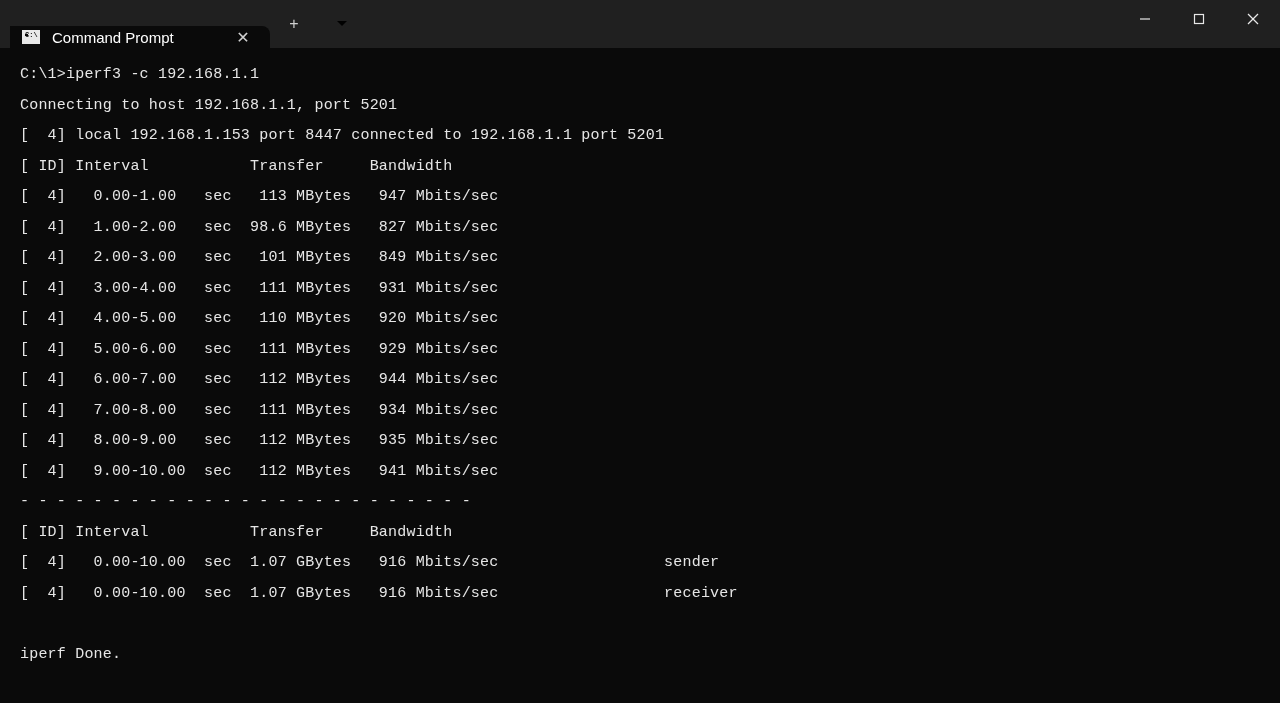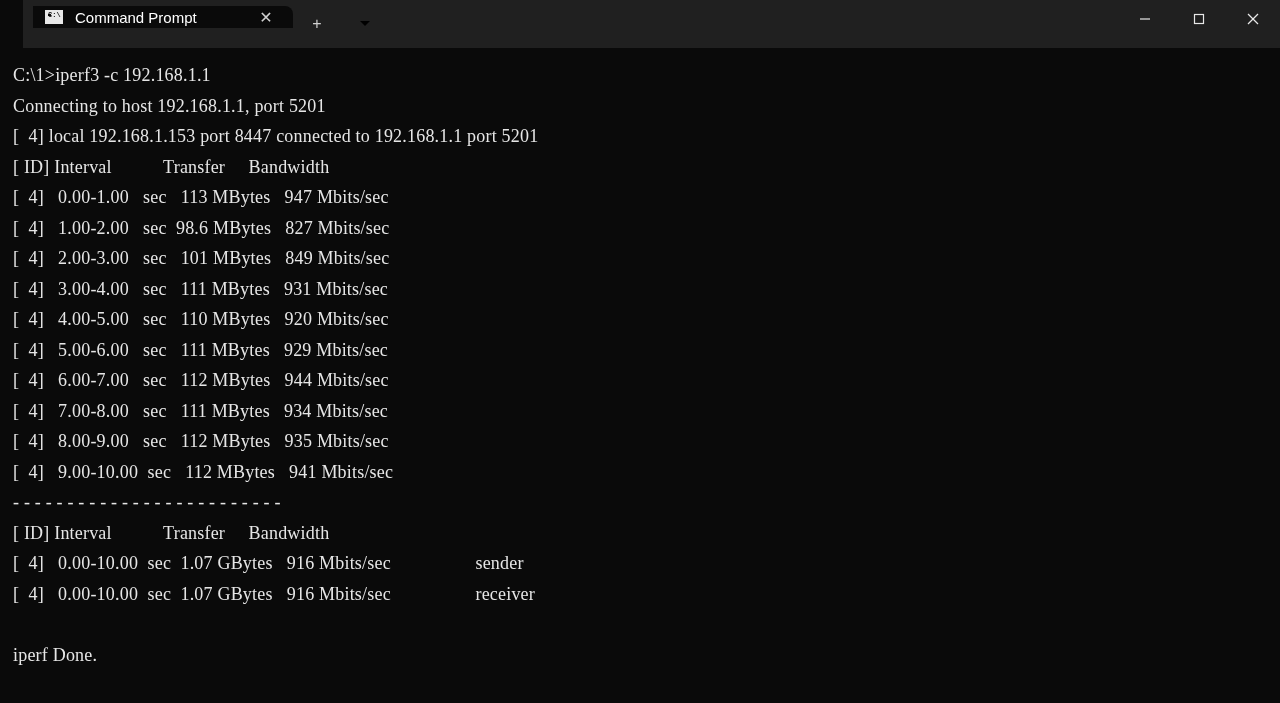--- a/index.html
+++ b/index.html
@@ -6,23 +6,22 @@
   html, body { width: 1280px; height: 703px; overflow: hidden; }
   body {
     font-family: Consolas, 'Courier New', monospace;
     background: #0a0a0a;
     color: #e8e8e8;
   }
   .titlebar {
     height: 48px;
     background: #202020;
     display: flex;
-    align-items: flex-start;
+    align-items: flex-end;
     user-select: none;
-    margin-left: 23px;
   }
   .tab {
     display: flex;
     align-items: center;
     background: #0a0a0a;
     border-top-right-radius: 8px;
     padding: 0 16px 0 12px;
     gap: 12px;
     min-width: 260px;
     margin-top: 6px;
@@ -89,27 +88,26 @@
     width: 54px;
     height: 38px;
     display: flex;
     align-items: center;
     justify-content: center;
     color: #e8e8e8;
   }
   .wc-btn svg { stroke: #e8e8e8; fill: none; stroke-width: 1.2; }
 
   .terminal {
-    padding: 12px 16px 0 13px;
-    font-size: 18px;
+    padding: 12px 16px 0 20px;
+    font-size: 15px;
     line-height: 30.5px;
     white-space: pre;
     letter-spacing: 0.2px;
     color: #e6e6e6;
-    font-family: Liberation Serif, serif;
   }
 </style>
 </head>
 <body>
 
 <div class="titlebar">
   <div class="tab">
     <span class="tab-icon"></span>
     <span class="tab-title">Command Prompt</span>
     <span class="tab-close">✕</span>

